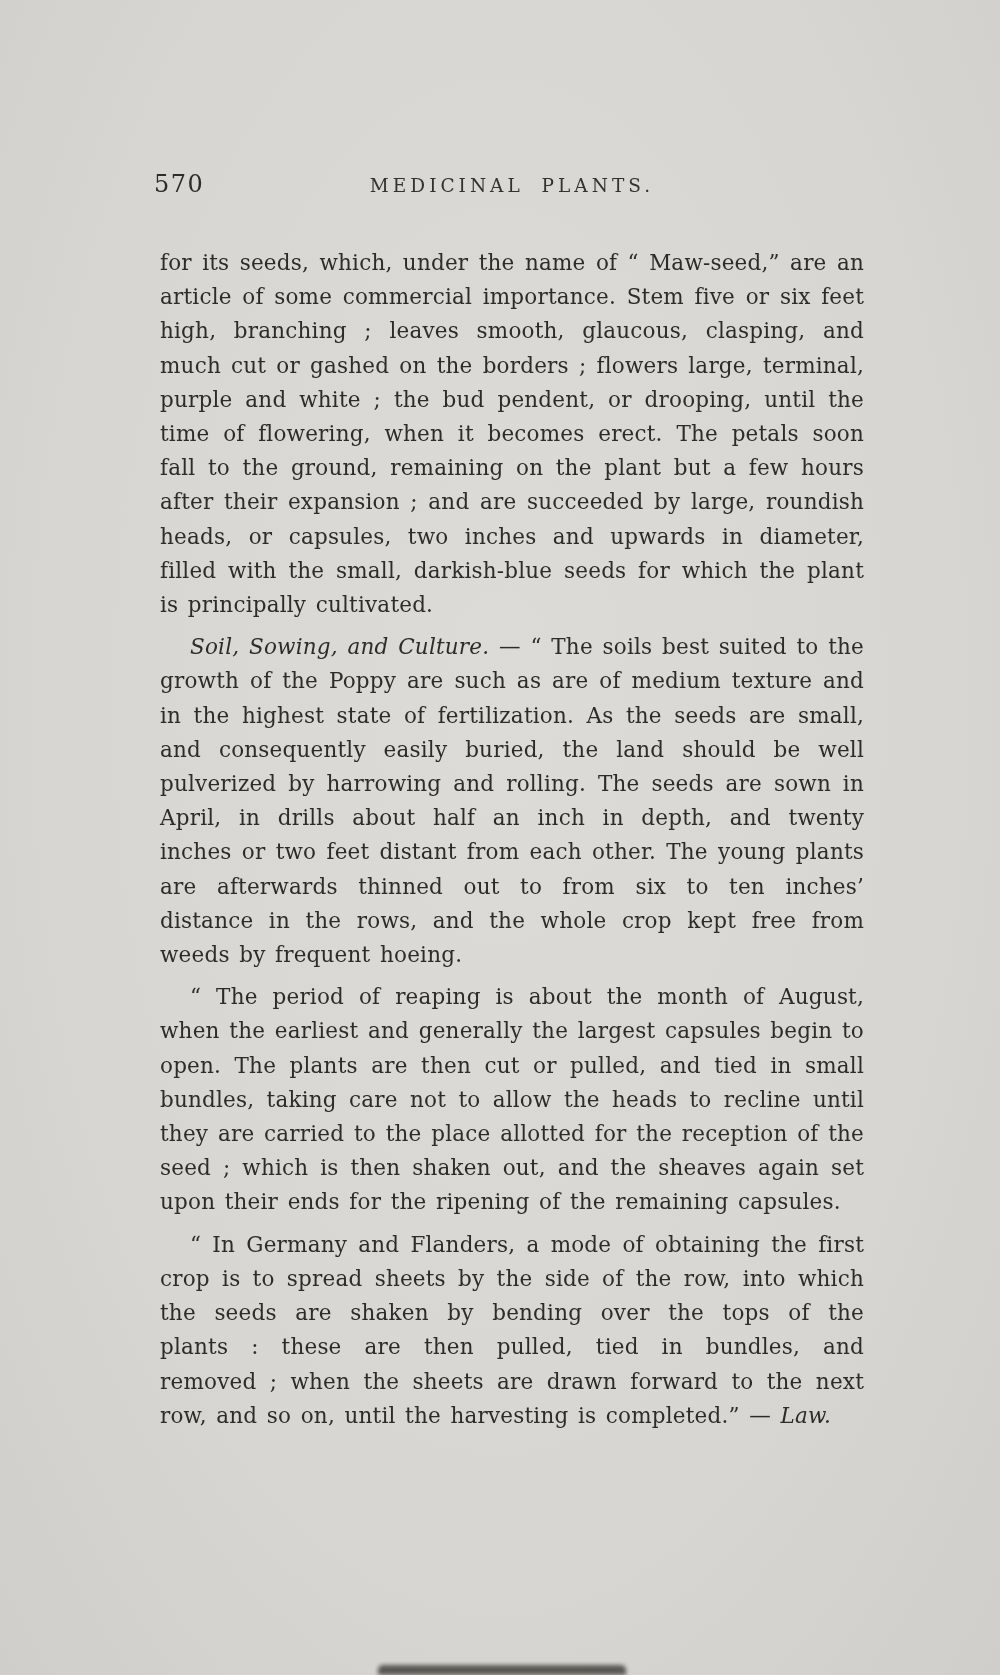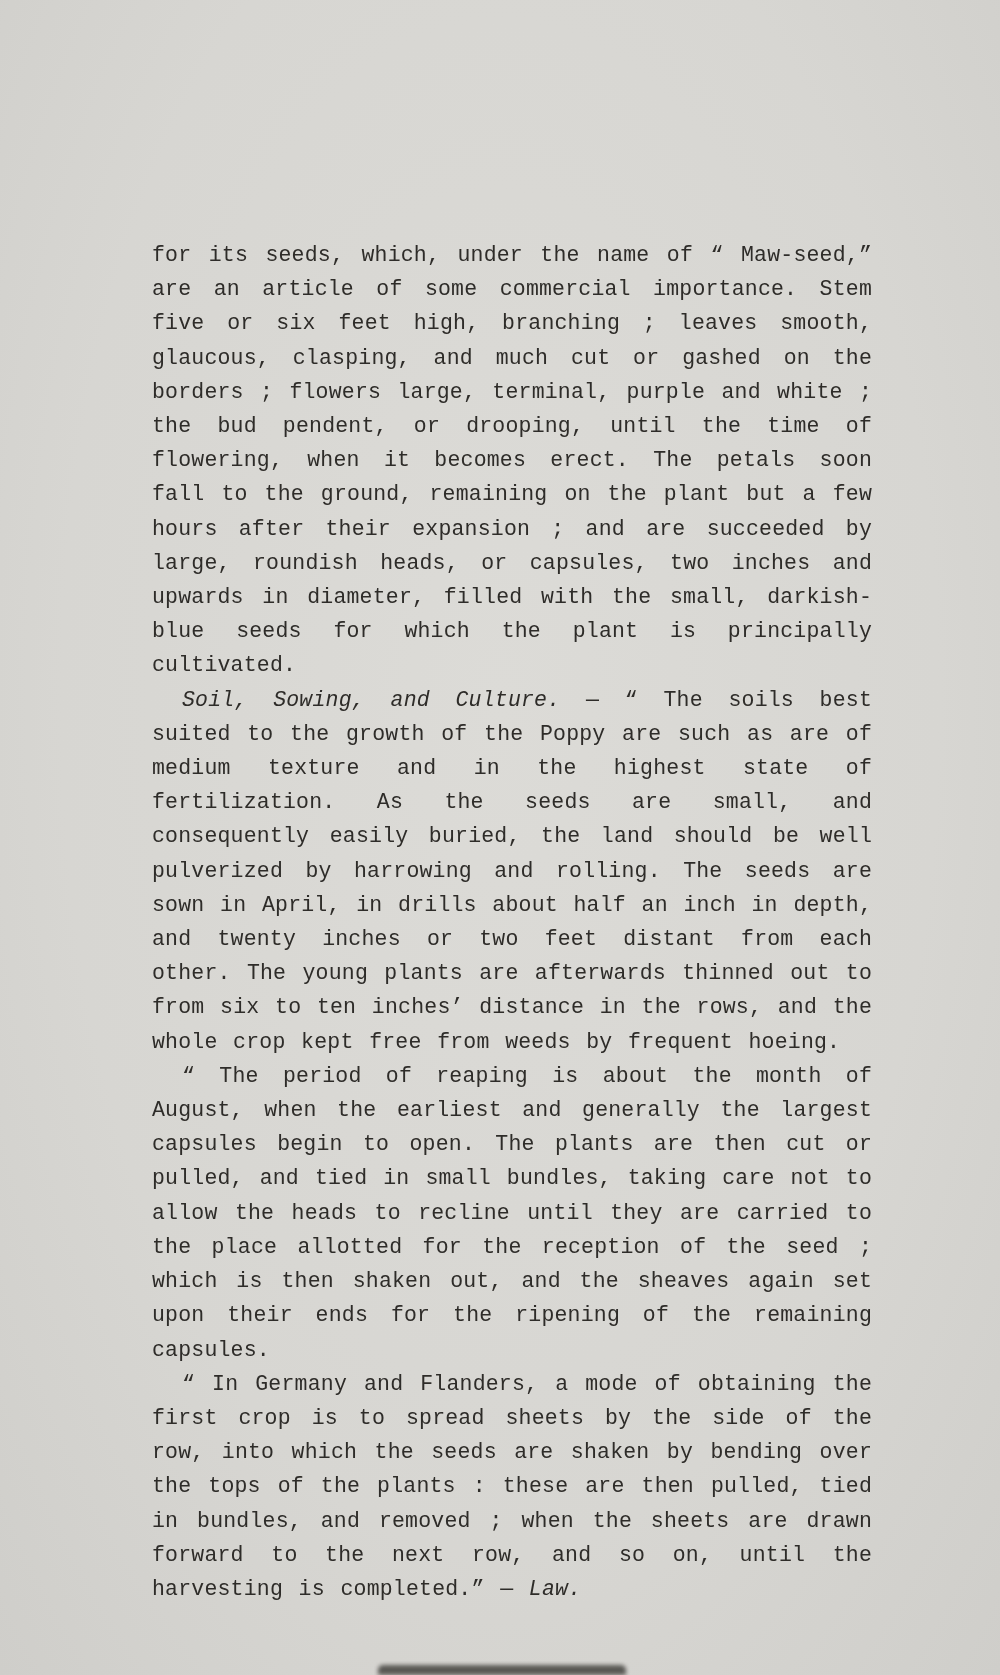--- a/index.html
+++ b/index.html
@@ -48,40 +48,44 @@
     top: 238px;
     left: 152px;
     width: 720px;
     text-align: justify;
     font-size: 21.5px;
     line-height: 34.2px;
     letter-spacing: 0.2px;
     word-spacing: 2.5px;
     color: #2e2c29;
   }
-  .page-body p { margin: 0; font-family: Liberation Mono, monospace; }
+  .page-body p { margin: 8px; }
   .page-body p.indent { text-indent: 30px; }
   .page-body em { font-style: italic; }
   .bottom-scan-artifact {
     position: absolute;
     bottom: 0;
     left: 378px;
     width: 248px;
     height: 10px;
     background: #43423e;
     border-radius: 5px 5px 0 0;
     filter: blur(2px);
     opacity: 0.85;
   }
 </style>
 </head>
 <body>
 
 <div class="scan-page">
 
+  <header class="page-header">
+    <span class="page-number">570</span>
+    <span class="running-title">MEDICINAL PLANTS.</span>
+  </header>
 
   <main class="page-body">
 
   <p><span>for its seeds, which, under the name of “&nbsp;Maw-seed,” are an article of some commercial importance.  Stem five or six feet high, branching&nbsp;; leaves smooth, glaucous, clasping, and much cut or gashed on the borders&nbsp;; flowers large, terminal, purple and white&nbsp;; the bud pendent, or drooping, until the time of flowering, when it becomes erect.  The petals soon fall to the ground, remaining on the plant but a few hours after their expansion&nbsp;; and are succeeded by large, roundish heads, or capsules, two inches and upwards in diameter, filled with the small, darkish-blue seeds for which the plant is principally cultivated.</span></p>
       <p class="indent"><em>Soil, Sowing, and Culture.</em><span> — “&nbsp;The soils best suited to the growth of the Poppy are such as are of medium texture and in the highest state of fertilization.  As the seeds are small, and consequently easily buried, the land should be well pulverized by harrowing and rolling.  The seeds are sown in April, in drills about half an inch in depth, and twenty inches or two feet distant from each other.  The young plants are afterwards thinned out to from six to ten inches’ distance in the rows, and the whole crop kept free from weeds by frequent hoeing.</span></p>
       <p class="indent"><span>“&nbsp;The period of reaping is about the month of August, when the earliest and generally the largest capsules begin to open.  The plants are then cut or pulled, and tied in small bundles, taking care not to allow the heads to recline until they are carried to the place allotted for the reception of the seed&nbsp;; which is then shaken out, and the sheaves again set upon their ends for the ripening of the remaining capsules.</span></p>
       <p class="indent"><span>“&nbsp;In Germany and Flanders, a mode of obtaining the first crop is to spread sheets by the side of the row, into which the seeds are shaken by bending over the tops of the plants&nbsp;: these are then pulled, tied in bundles, and removed&nbsp;; when the sheets are drawn forward to the next row, and so on, until the harvesting is completed.” — </span><em>Law.</em></p>
     </main>
 
   <div class="bottom-scan-artifact"></div>

